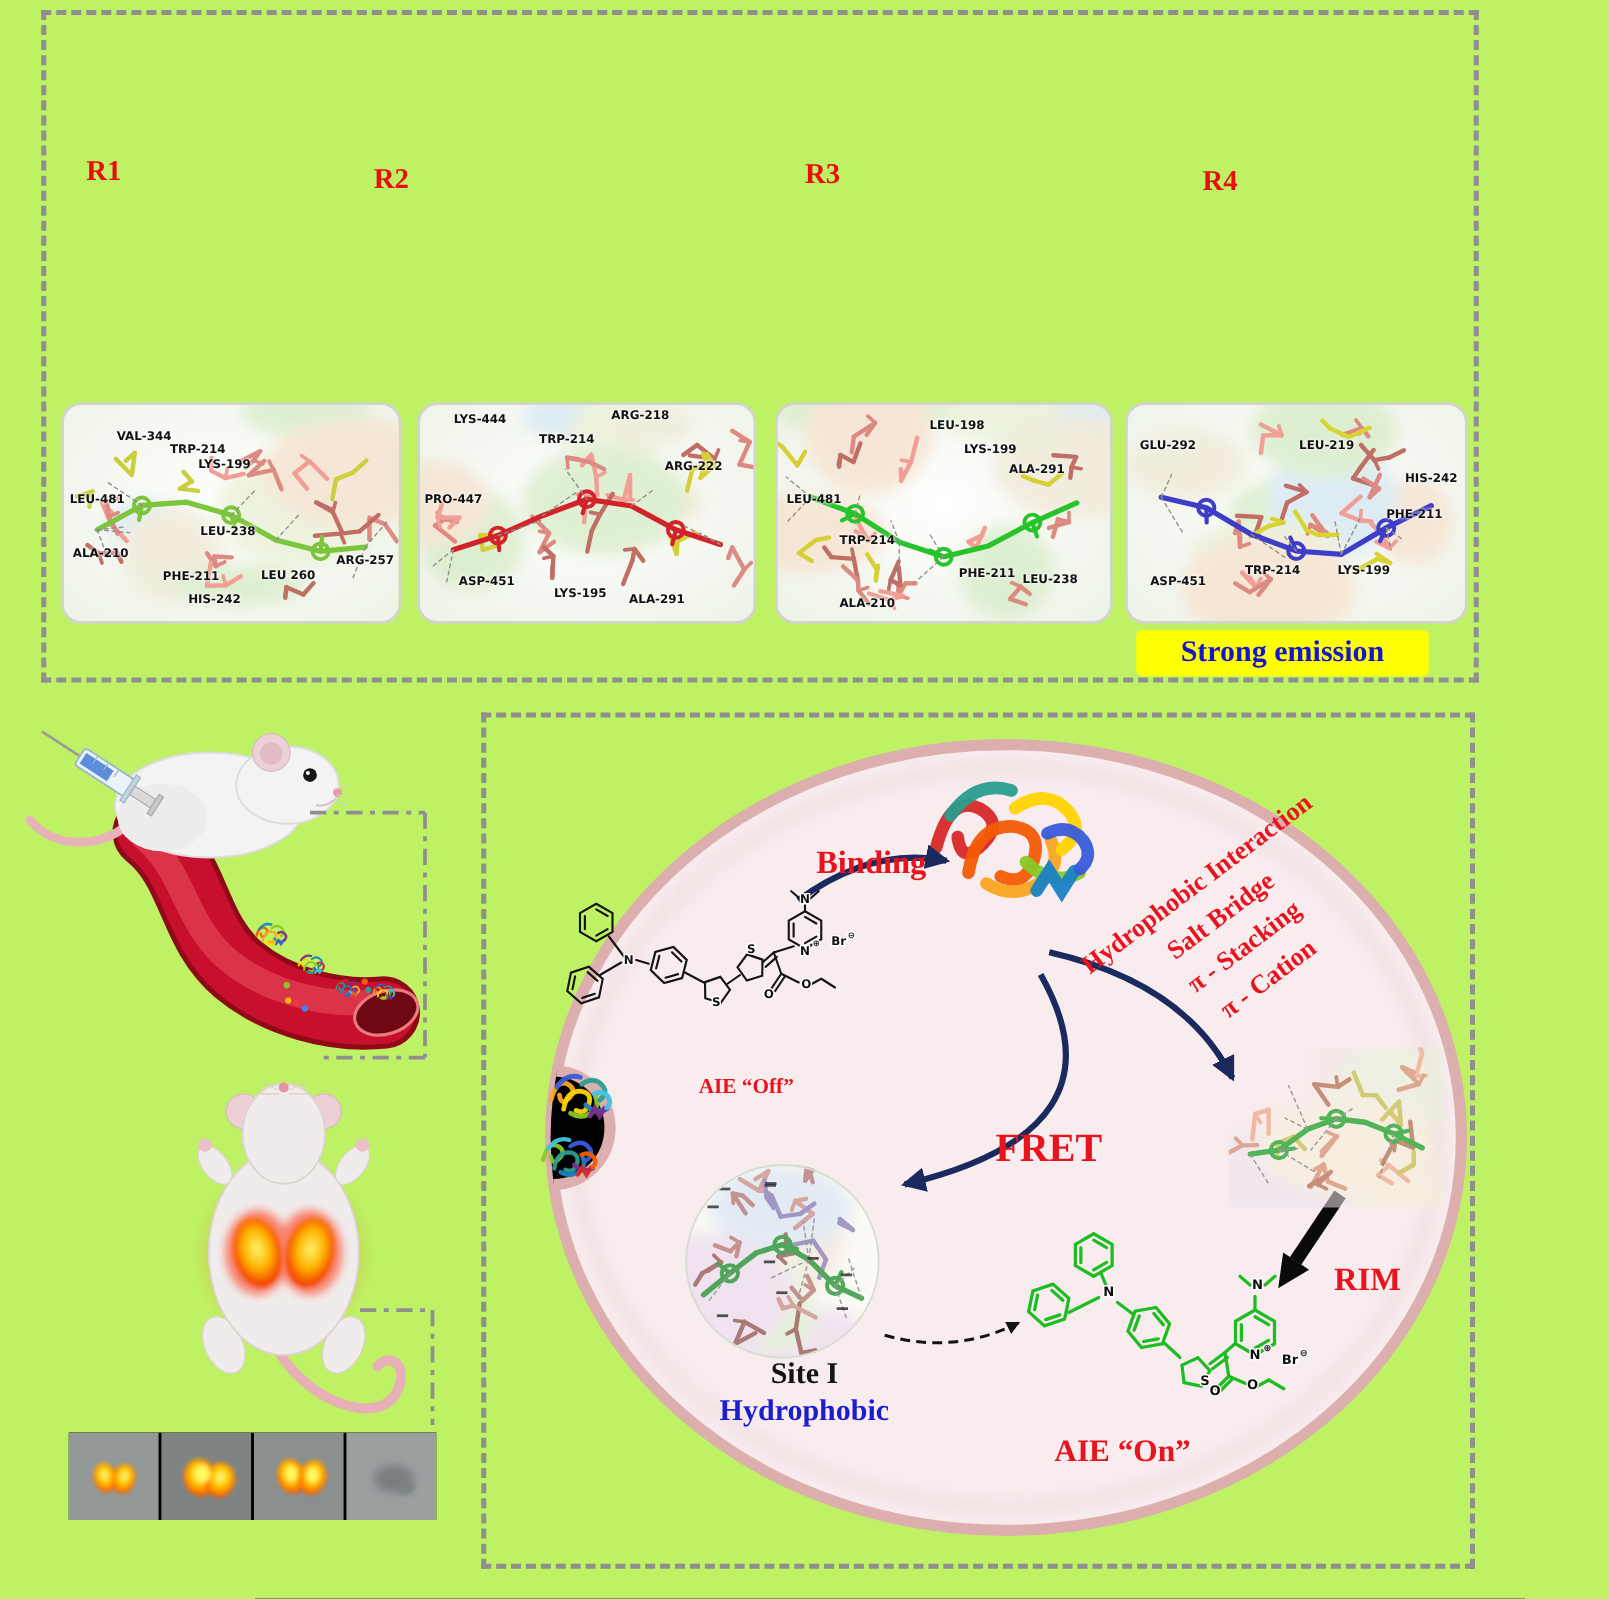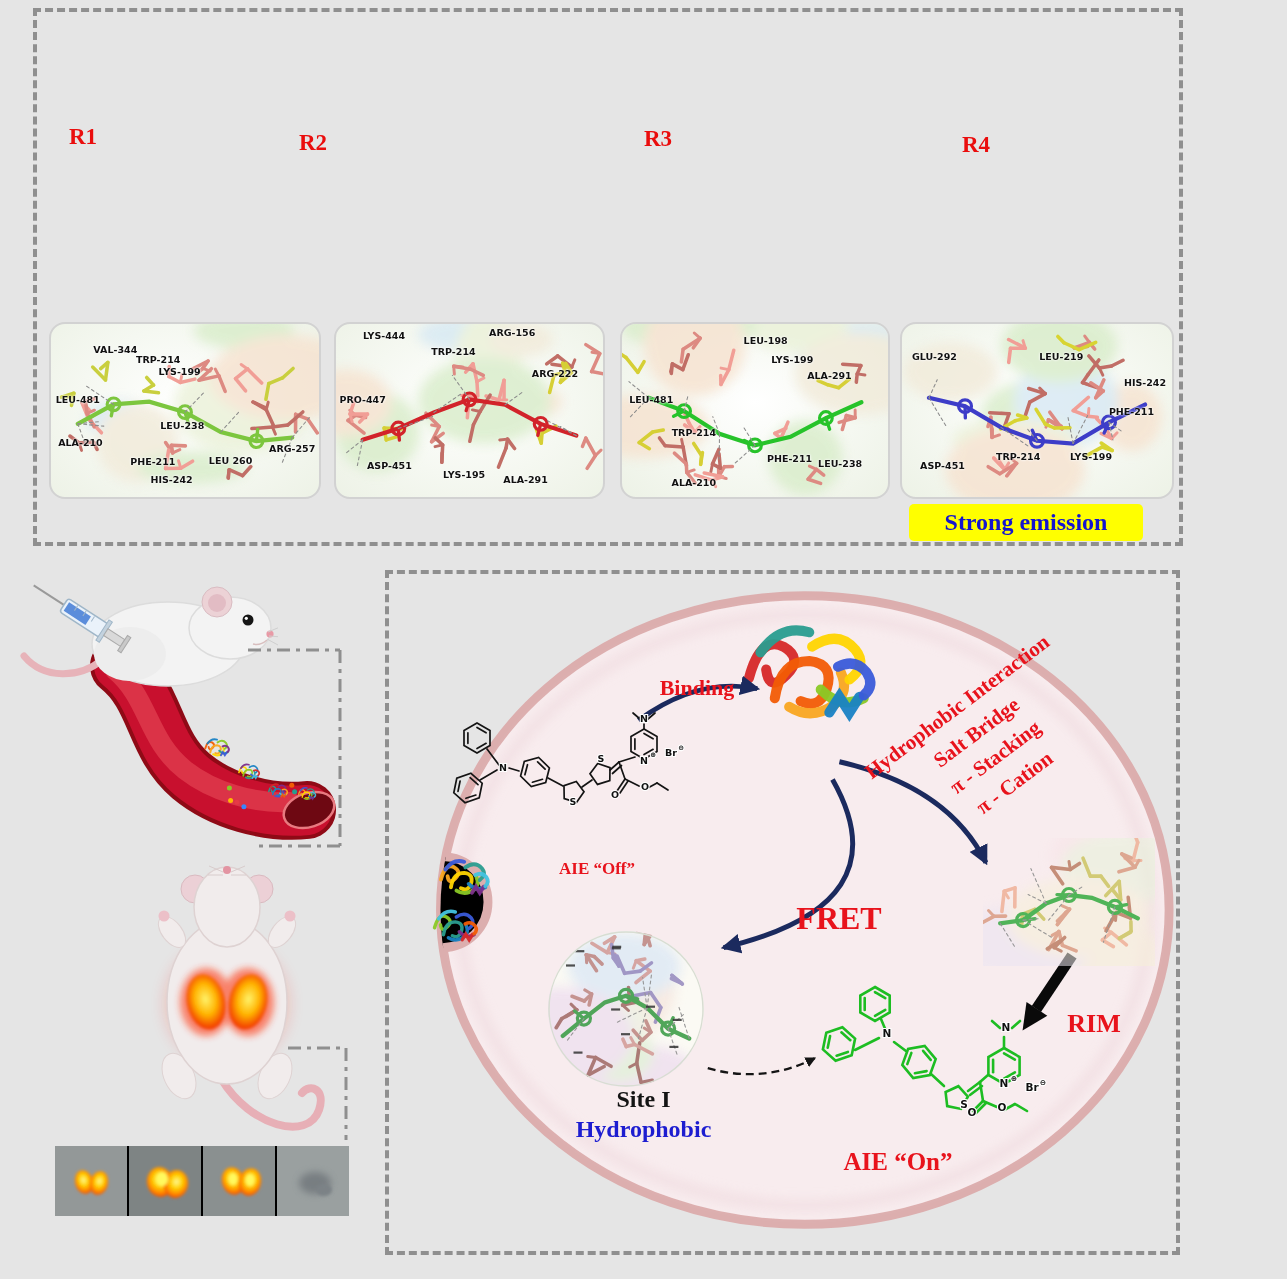--- a/index.html
+++ b/index.html
@@ -1,17 +1,17 @@
 <!DOCTYPE html>
 <html><head>
 <meta charset="utf-8">
 <style>
 *{box-sizing:border-box}
 body{margin:0;background:#000}
-.stage{position:relative;width:1287px;height:1279px;background:#e5e5e5;overflow:hidden;font-family:"Liberation Sans",sans-serif}
+.stage{position:relative;width:1287px;height:1279px;background:#bef264;overflow:hidden;font-family:"Liberation Sans",sans-serif}
 .abs{position:absolute}
 .top-box{position:absolute;left:33px;top:8px;width:1150px;height:538px;border:4px dashed #8f8f8f}
 .right-box{position:absolute;left:385px;top:570px;width:795px;height:685px;border:4px dashed #8f8f8f}
 #cellsvg{position:absolute;left:0;top:0;width:100%;height:100%}
 .rlab{position:absolute;font:bold 23px "Liberation Serif",serif;color:#ea0d0d}
 .dock{position:absolute;border-radius:16px;border:2px solid #d2d2d2;overflow:hidden;background:radial-gradient(ellipse at 50% 45%,#ffffff 0%,#f5f8f1 55%,#edf2e6 100%)}
 .dock>svg{position:absolute;left:0;top:0;width:100%;height:100%}
 .residue{position:absolute;transform:translate(-50%,-50%);font-weight:bold;font-size:9.5px;line-height:1;color:#111;white-space:nowrap;text-shadow:0 0 2px #fff,0 0 3px #fff;font-family:"DejaVu Sans",sans-serif}
 .emission{position:absolute;width:234px;height:37px;background:#ffff00;color:#1515cf;font:bold 24px "Liberation Serif",serif;display:flex;align-items:center;justify-content:center;border-radius:5px}
 .mlabel{position:absolute;font-family:"Liberation Serif",serif;font-weight:bold;text-align:center;line-height:1.25}
@@ -258,21 +258,21 @@
             <line x1="99.7" y1="90.6" x2="127.1" y2="71.7" stroke="#8d8d8d" stroke-width="1.1" stroke-dasharray="3 3"></line>
             <line x1="27.2" y1="118.4" x2="8.8" y2="133.2" stroke="#8d8d8d" stroke-width="1.1" stroke-dasharray="3 3"></line>
             <line x1="136.0" y1="77.1" x2="118.6" y2="52.6" stroke="#8d8d8d" stroke-width="1.1" stroke-dasharray="3 3"></line>
             <line x1="244.8" y1="114.2" x2="228.7" y2="104.9" stroke="#8d8d8d" stroke-width="1.1" stroke-dasharray="3 3"></line>
             <line x1="63.5" y1="106.9" x2="98.4" y2="94.6" stroke="#8d8d8d" stroke-width="1.1" stroke-dasharray="3 3"></line>
             <line x1="27.2" y1="118.4" x2="21.3" y2="147.0" stroke="#8d8d8d" stroke-width="1.1" stroke-dasharray="3 3"></line>
             <line x1="244.8" y1="114.2" x2="213.9" y2="98.2" stroke="#8d8d8d" stroke-width="1.1" stroke-dasharray="3 3"></line>
           </g>
         </svg>
         <span class="residue" style="left: 18%; top: 7%;">LYS-444</span>
-        <span class="residue" style="left: 66%; top: 5%;">ARG-156</span>
+        <span class="residue" style="left: 66%; top: 5%;">ARG-218</span>
         <span class="residue" style="left: 44%; top: 16%;">TRP-214</span>
         <span class="residue" style="left: 82%; top: 29%;">ARG-222</span>
         <span class="residue" style="left: 10%; top: 44%;">PRO-447</span>
         <span class="residue" style="left: 20%; top: 82%;">ASP-451</span>
         <span class="residue" style="left: 48%; top: 78%; margin-top: 16px;">LYS-195</span>
         <span class="residue" style="left: 71%; top: 90%;">ALA-291</span>
       </div>
     <div class="dock" style="left:583px;top:310px;width:270px;height:177px">
         <svg viewBox="0 0 272 177" preserveAspectRatio="none">
           <defs>
@@ -985,21 +985,21 @@
           <text x="193" y="51" font-size="10.5" text-anchor="middle" font-family="DejaVu Sans, sans-serif" font-weight="bold" fill="#101010" stroke="#ffffff" stroke-width="2.2" paint-order="stroke">N</text>
           <text x="191" y="107" font-size="10.5" text-anchor="middle" font-family="DejaVu Sans, sans-serif" font-weight="bold" fill="#101010" stroke="#ffffff" stroke-width="2.2" paint-order="stroke">N</text>
           <text x="201" y="101" font-size="7.56" text-anchor="middle" font-family="DejaVu Sans, sans-serif" font-weight="bold" fill="#101010" stroke="#ffffff" stroke-width="2.2" paint-order="stroke">⊕</text>
           <text x="219" y="111" font-size="10.5" text-anchor="middle" font-family="DejaVu Sans, sans-serif" font-weight="bold" fill="#101010" stroke="#ffffff" stroke-width="2.2" paint-order="stroke">Br</text>
           <text x="230" y="105" font-size="7.56" text-anchor="middle" font-family="DejaVu Sans, sans-serif" font-weight="bold" fill="#101010" stroke="#ffffff" stroke-width="2.2" paint-order="stroke">⊖</text>
           <text x="159" y="136" font-size="10.5" text-anchor="middle" font-family="DejaVu Sans, sans-serif" font-weight="bold" fill="#101010" stroke="#ffffff" stroke-width="2.2" paint-order="stroke">O</text>
           <text x="189" y="131" font-size="10.5" text-anchor="middle" font-family="DejaVu Sans, sans-serif" font-weight="bold" fill="#101010" stroke="#ffffff" stroke-width="2.2" paint-order="stroke">O</text>
         </g>
     </svg>
 
-    <div class="mlabel red" style="left:248px;top:100px;width:120px;font-size:22px">Binding</div>
+    <div class="mlabel red" style="left:248px;top:100px;width:120px;font-size:26px">Binding</div>
     <div class="mlabel red interactions" style="left:452px;top:108px;width:290px;font-size:21px;transform:rotate(-37deg)">
       <div>Hydrophobic Interaction</div>
       <div>Salt Bridge</div>
       <div>π - Stacking</div>
       <div>π - Cation</div>
     </div>
     <div class="mlabel red" style="left:118px;top:284px;width:180px;font-size:17px">AIE “Off”</div>
     <div class="mlabel red" style="left:400px;top:324px;width:100px;font-size:32px">FRET</div>
     <div class="mlabel" style="left:192px;top:510px;width:125px;font-size:24px;color:#141414">Site I</div>
     <div class="mlabel blue" style="left:172px;top:540px;width:165px;font-size:24px">Hydrophobic</div>

